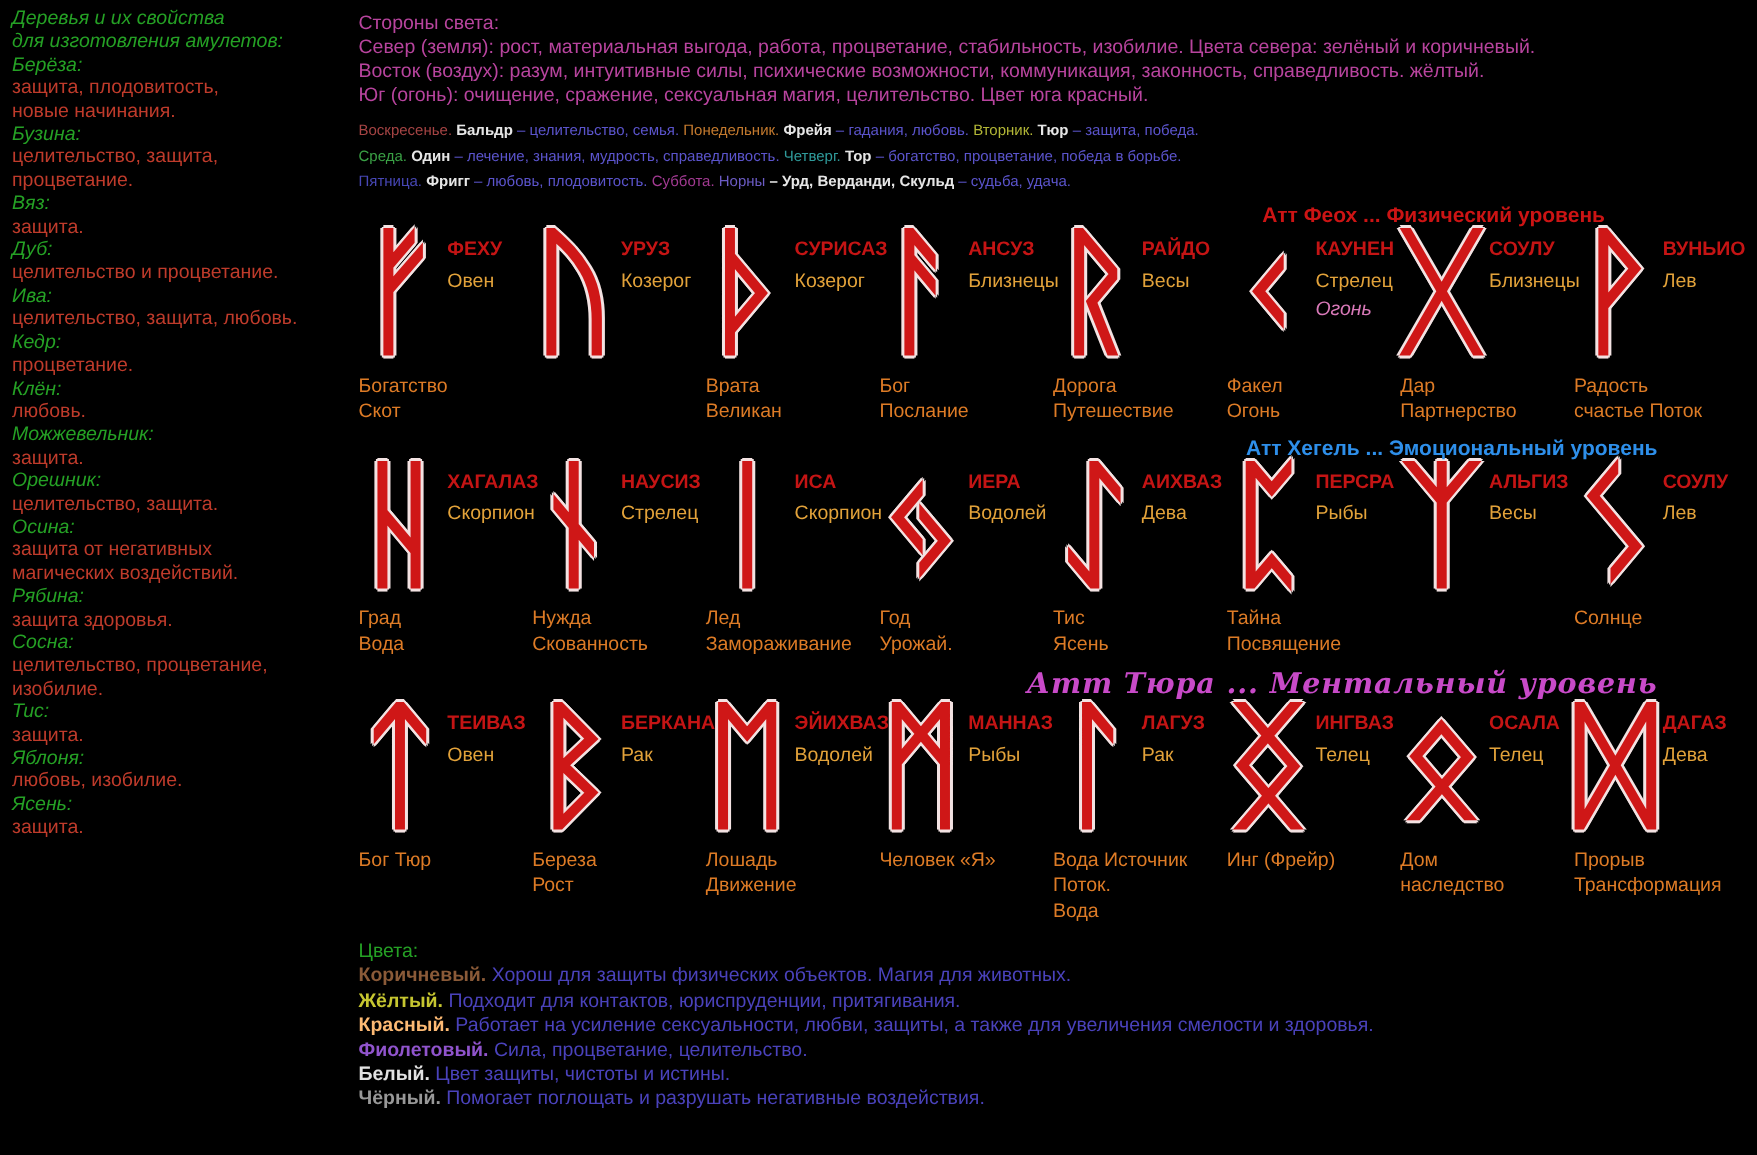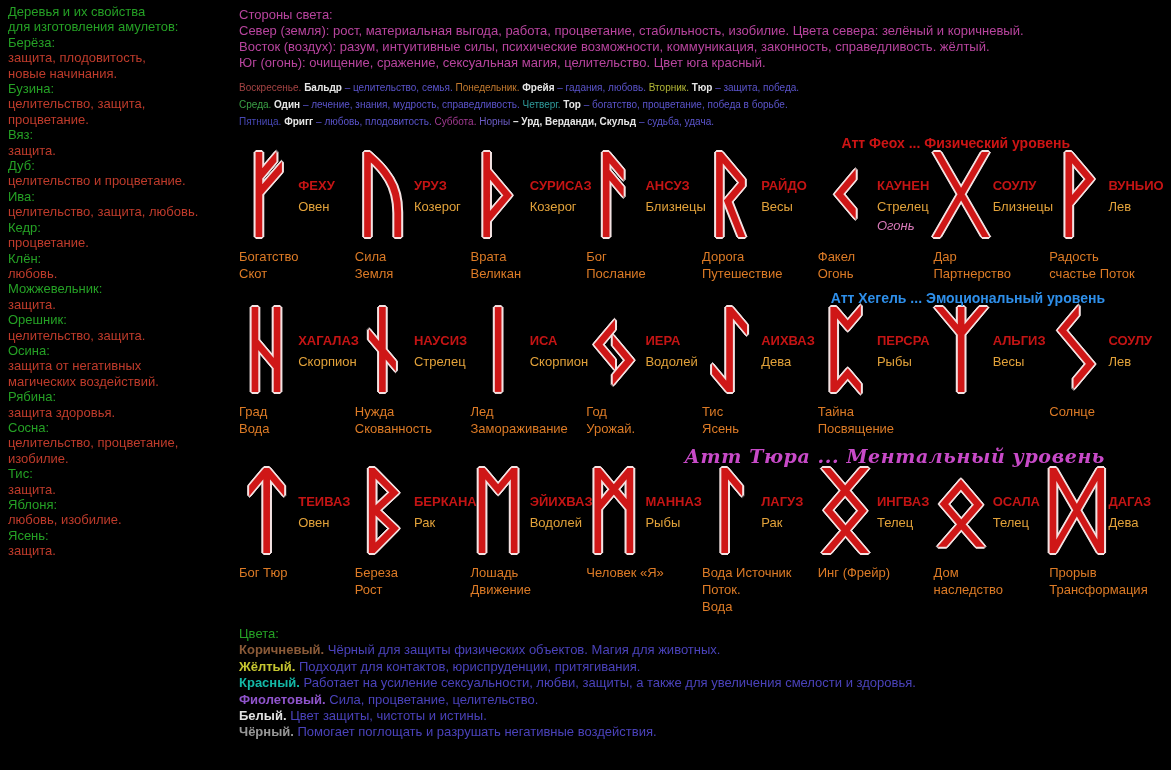--- a/index.html
+++ b/index.html
@@ -2,21 +2,21 @@
 <html lang="ru" style="--sidebar-green: #25a125; --sidebar-red: #bf3b2b; --directions-magenta: #b8449e; --weekday-meaning-blue: #5b54cc; --white-text: #e6e6e6; --rune-red: #cf1717; --rune-name-red: #c41414; --zodiac-orange: #e2a23a; --meaning-orange: #dd7b26; --extra-pink: #d879b8; --heading-physical: #cc1414; --heading-emotional: #2e8fea; --heading-mental: #c84ac8; --desc-blue: #4a42bb; --green: #2aa52a; --brown: #8a5a38; --yellow: #c6c630; --orange: #c8792e; --red: #c93030; --violet: #9054cc; --white: #e2e2e2; --black: #989898;"><head>
 <meta charset="utf-8">
 <style>
   html,body{margin:0;padding:0;background:#000;}
   .canvas{
     position:relative;width:1171px;height:770px;background:#000;overflow:hidden;
     font-family:"Liberation Sans",sans-serif;
   }
   
   .sidebar{position:absolute;left:8px;top:4px;width:228px;font-size:13px;line-height:15.4px;}
-  .sb-tree{color:var(--sidebar-green,#25a125);}
+  .sb-tree{color:var(--sidebar-green,#25a125);font-style:italic;}
   .sb-prop{color:var(--sidebar-red,#bf3b2b);}
   
   .main{position:absolute;left:239px;top:7px;width:926px;}
   .directions{font-size:13px;line-height:16px;color:var(--directions-magenta,#b8449e);}
   .weekdays{margin-top:8px;font-size:10px;line-height:17px;}
   .wd-seg.bold{font-weight:bold;}
   
   .att-heading{font-size:14px;font-weight:bold;text-align:right;margin-top:5px;}
   .row-0 .att-heading{color:var(--heading-physical,#cc1414);transform:translateX(-95px);}
   .row-1 .att-heading{color:var(--heading-emotional,#2e8fea);transform:translateX(-60px);margin-top:8px;}
@@ -27,21 +27,21 @@
   .rune-grid{display:grid;grid-template-columns:repeat(8,1fr);margin-top:3px;}
   .rune-cell{min-width:0;}
   .rune-top{display:flex;align-items:flex-start;height:88px;}
   .rune-symbol{
     font-family:"DejaVu Sans",sans-serif;
     font-size:92px;line-height:82px;font-weight:bold;
     color:var(--rune-red,#cf1717);flex:0 0 auto;
     text-shadow:2px 0 0 #f3e2e2,-2px 0 0 #f3e2e2,0 2px 0 #f3e2e2,0 -2px 0 #f3e2e2,
       1px 1px 0 #f3e2e2,-1px 1px 0 #f3e2e2,1px -1px 0 #f3e2e2,-1px -1px 0 #f3e2e2;
   }
-  .rune-labels{margin-left:4px;margin-top:24px;min-width:0;}
+  .rune-labels{margin-left:4px;margin-top:4px;min-width:0;}
   .rune-name{font-size:13px;font-weight:bold;color:var(--rune-name-red,#c41414);white-space:nowrap;}
   .rune-zodiac{font-size:13px;color:var(--zodiac-orange,#e2a23a);margin-top:6px;white-space:nowrap;}
   .rune-extra{font-size:13px;color:var(--extra-pink,#d879b8);font-style:italic;margin-top:4px;}
   .rune-meanings{margin-top:6px;font-size:13px;line-height:17px;color:var(--meaning-orange,#dd7b26);}
   
   .colors{margin-top:11px;font-size:13px;line-height:16.4px;}
   .colors-title{color:var(--sidebar-green,#25a125);}
   .color-label{font-weight:bold;}
   .color-desc{color:var(--desc-blue,#4a42bb);}
 </style>
@@ -119,24 +119,20 @@
               </div>
             </div>
             <div class="rune-cell">
               <div class="rune-top">
                 <div class="rune-symbol">ᚢ</div>
                 <div class="rune-labels">
                   <div class="rune-name">УРУЗ</div>
                   <div class="rune-zodiac">Козерог</div>
                 </div>
               </div>
-              <div class="rune-meanings">
-                <div class="rune-meaning">Сила</div>
-                <div class="rune-meaning">Земля</div>
-              </div>
             </div>
             <div class="rune-cell">
               <div class="rune-top">
                 <div class="rune-symbol">ᚦ</div>
                 <div class="rune-labels">
                   <div class="rune-name">СУРИСАЗ</div>
                   <div class="rune-zodiac">Козерог</div>
                 </div>
               </div>
               <div class="rune-meanings">
@@ -420,22 +416,22 @@
                 <div class="rune-meaning">Прорыв</div>
                 <div class="rune-meaning">Трансформация</div>
               </div>
             </div>
           </div>
         </section>
       </div>
     <section class="colors">
       <div class="colors-title">Цвета:</div>
       <div>
-          <div class="color-item"><span class="color-label" style="color: rgb(138, 90, 56);">Коричневый. </span><span class="color-desc">Чёрный для защиты физических объектов. Магия для животных.</span></div>
+          <div class="color-item"><span class="color-label" style="color: rgb(138, 90, 56);">Коричневый. </span><span class="color-desc">Хорош для защиты физических объектов. Магия для животных.</span></div>
           <div class="color-item"><span class="color-label" style="color: rgb(198, 198, 48);">Жёлтый. </span><span class="color-desc">Подходит для контактов, юриспруденции, притягивания.</span></div>
-          <div class="color-item"><span class="color-label" style="color: #14b8a6;">Красный. </span><span class="color-desc">Работает на усиление сексуальности, любви, защиты, а также для увеличения смелости и здоровья.</span></div>
+          <div class="color-item"><span class="color-label" style="color: #fdba74;">Красный. </span><span class="color-desc">Работает на усиление сексуальности, любви, защиты, а также для увеличения смелости и здоровья.</span></div>
           <div class="color-item"><span class="color-label" style="color: rgb(144, 84, 204);">Фиолетовый. </span><span class="color-desc">Сила, процветание, целительство.</span></div>
           <div class="color-item"><span class="color-label" style="color: rgb(226, 226, 226);">Белый. </span><span class="color-desc">Цвет защиты, чистоты и истины.</span></div>
           <div class="color-item"><span class="color-label" style="color: rgb(152, 152, 152);">Чёрный. </span><span class="color-desc">Помогает поглощать и разрушать негативные воздействия.</span></div>
         </div>
     </section>
   </main>
 </div>
 
 </body></html>

